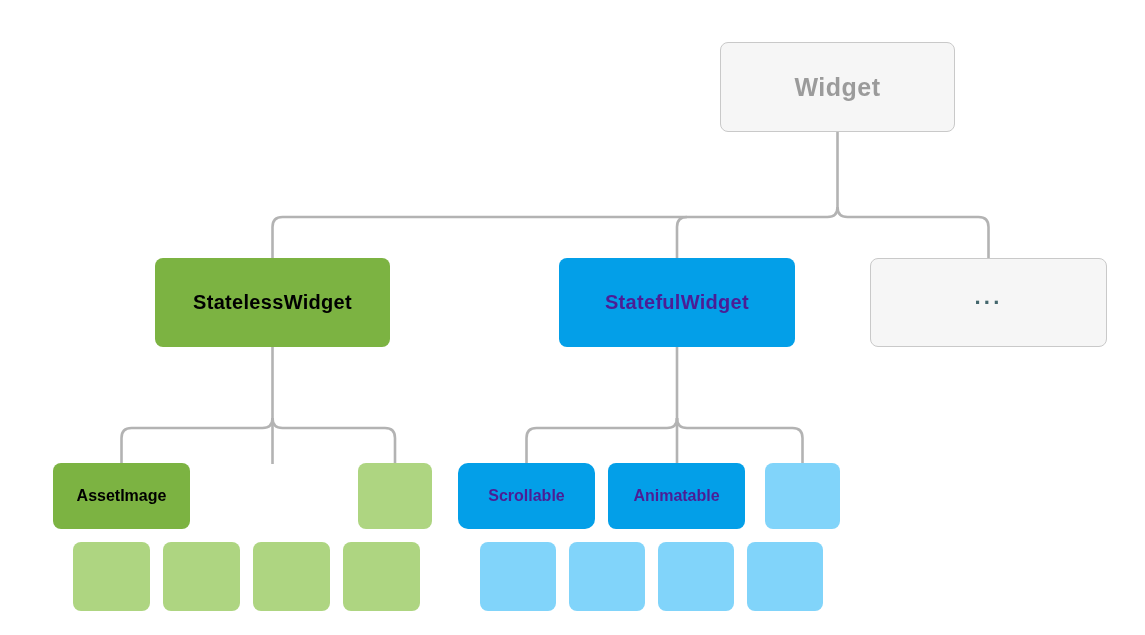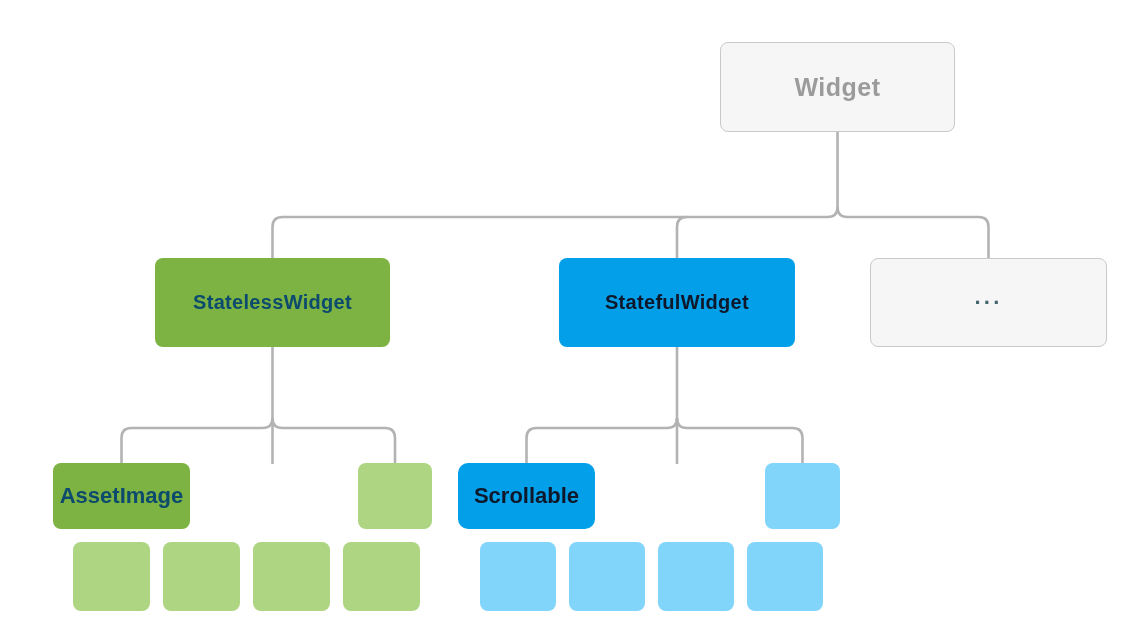--- a/index.html
+++ b/index.html
@@ -45,28 +45,28 @@
     border-radius:8px;
     font-weight:bold;
     box-sizing:border-box;
     text-align:center;
   }
   .node.gray{
     background:var(--gray-box-bg);
     border:1.5px solid var(--gray-box-border);
     color:var(--gray-text);
   }
-  .node.green{ background:var(--green); color:#0c4a6e; }
+  .node.green{ background:var(--green); color:#000000; }
   .node.green-light{ background:var(--green-light); }
-  .node.blue{ background:var(--blue); color:#0f172a; }
+  .node.blue{ background:var(--blue); color:#4c1d95; }
   .node.blue-light{ background:var(--blue-light); }
 
   .root-label{ font-size:25px; letter-spacing:0.5px; }
   .l2-label{ font-size:20px; letter-spacing:0.3px; }
-  .l3-label{ font-size:22px; }
+  .l3-label{ font-size:16px; }
   .dots-label{
     font-size:22px;
     letter-spacing:2px;
     color:var(--dots-text);
     font-weight:bold;
   }
   .squares{
     position:absolute;
     top:542px;
     display:flex;
@@ -115,20 +115,23 @@
   </div>
 
   <div class="node green l3-label" style="left:53px;top:463px;width:137px;height:66px;">
     <span>AssetImage</span>
   </div>
   <div class="node green-light" style="left:358px;top:463px;width:74px;height:66px;"></div>
 
   <div class="node blue l3-label" style="left:458px;top:463px;width:137px;height:66px;border-radius:10px;">
     <span>Scrollable</span>
   </div>
+  <div class="node blue l3-label" style="left:608px;top:463px;width:137px;height:66px;">
+    <span>Animatable</span>
+  </div>
   <div class="node blue-light" style="left:765px;top:463px;width:75px;height:66px;"></div>
 
   <div class="squares g">
       <div class="sq"></div>
       <div class="sq"></div>
       <div class="sq"></div>
       <div class="sq"></div>
     </div>
   <div class="squares b">
       <div class="sq"></div>

